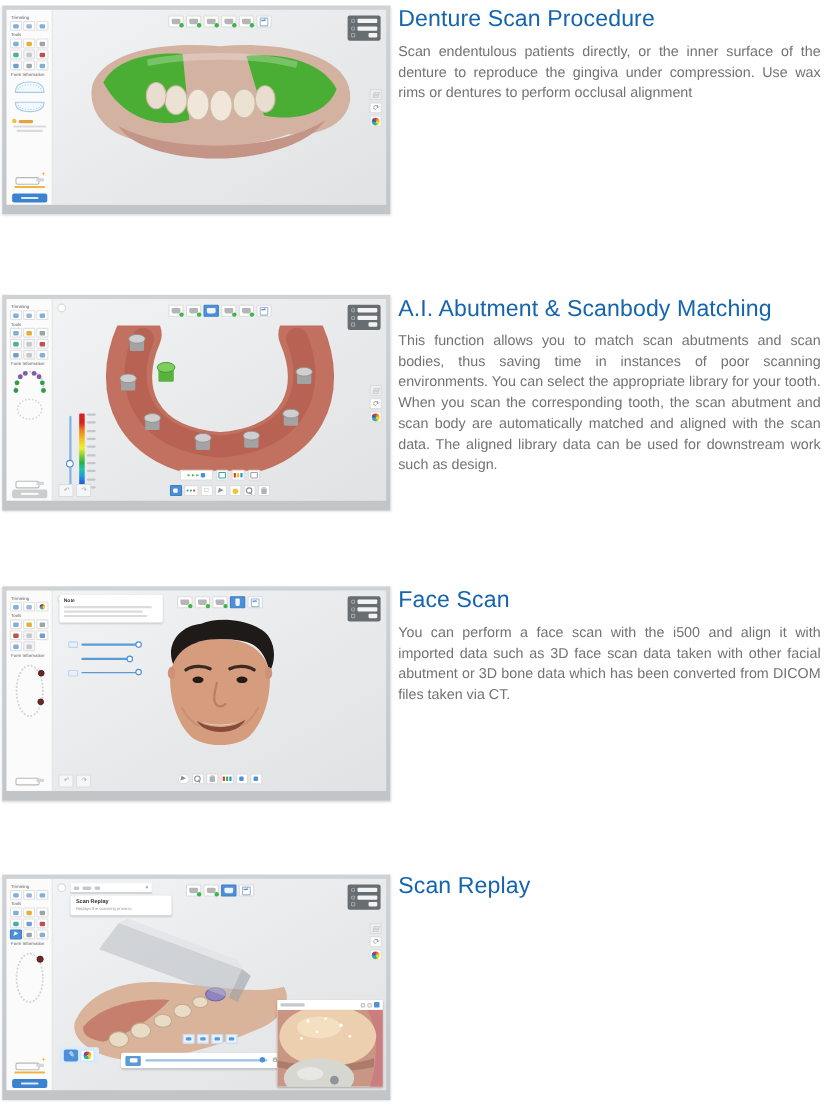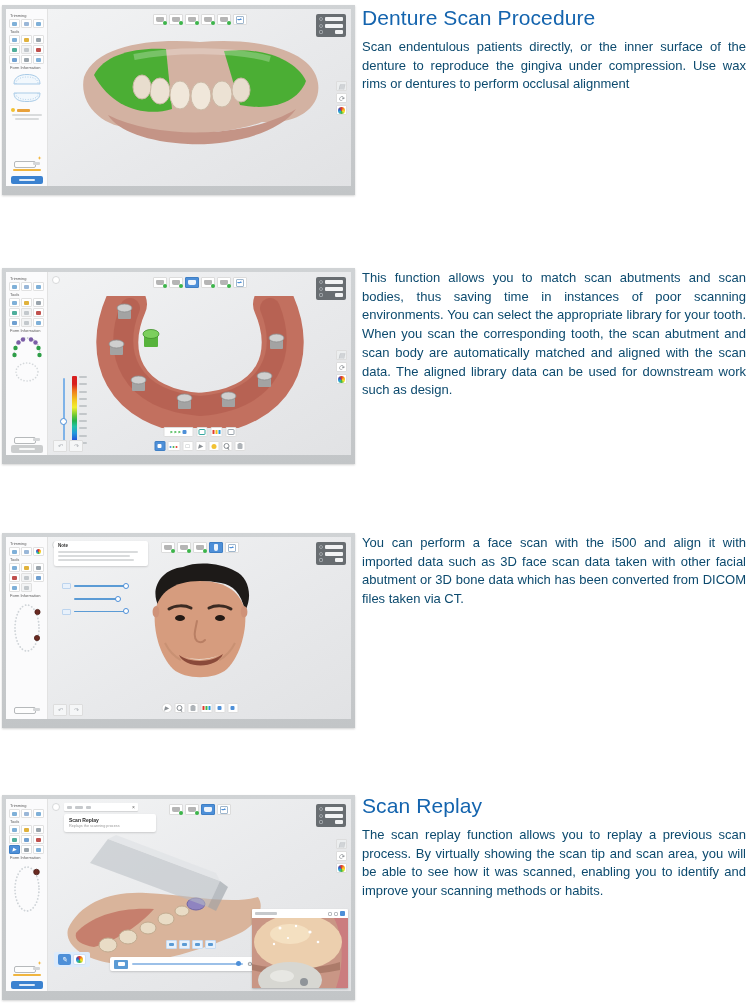--- a/index.html
+++ b/index.html
@@ -2,21 +2,21 @@
 <html><head>
 <meta charset="utf-8">
 <style>
   html,body{margin:0;padding:0;}
   body{width:750px;height:1008px;background:#ffffff;position:relative;
        font-family:"Liberation Sans",sans-serif;overflow:hidden;}
 
   
   .txt{position:absolute;left:362px;width:384px;}
   .sec-title{font-size:21px;color:#1464ae;font-weight:500;margin:0 0 8px 0;letter-spacing:.1px;}
-  .sec-body{font-size:13px;line-height:1.44;color:#0c4a6e;text-align:justify;margin:0;}
+  .sec-body{font-size:13px;line-height:1.44;color:#737373;text-align:justify;margin:0;}
 
   
   .shot{position:absolute;left:2px;width:353px;box-sizing:border-box;
         background:linear-gradient(#d0d3d5,#c2c5c7);padding:4px 4px 9px 4px;
         box-shadow:0 1px 2px rgba(0,0,0,.18);}
   .app{display:flex;height:100%;background:#e9eaeb;}
   .sb{width:42px;background:#fbfbfc;border-right:1px solid #e2e2e2;box-sizing:border-box;
       padding:3px 3px 2px 3px;display:flex;flex-direction:column;align-items:center;}
   .sb-label{font-size:4px;color:#5f5f5f;align-self:flex-start;margin:2px 0 1px 1px;line-height:1;}
   .tgrid{display:flex;flex-wrap:wrap;gap:1px;width:35px;}
@@ -518,20 +518,21 @@
             <span>↶</span>
           </i>
         <i class="ub">
             <span>↷</span>
           </i>
       </div>
     </div>
   </div>
 </div>
 <div class="txt" style="top:269px;">
+  <h2 class="sec-title">A.I. Abutment &amp; Scanbody Matching</h2>
   <p class="sec-body">This function allows you to match scan abutments and scan bodies, thus saving time in instances of poor scanning environments. You can select the appropriate library for your tooth. When you scan the corresponding tooth, the scan abutment and scan body are automatically matched and aligned with the scan data. The aligned library data can be used for downstream work such as design.</p>
 </div>
 
 <div class="shot" style="top:533px;height:195px;">
   <div class="app">
     <div class="sb">
       <div class="sb-label">Trimming</div>
       <div class="tgrid">
         <i class="tb">
             <s class="dot" style="--c:#7fb0d8"></s>
@@ -692,20 +693,21 @@
             <span>↶</span>
           </i>
         <i class="ub">
             <span>↷</span>
           </i>
       </div>
     </div>
   </div>
 </div>
 <div class="txt" style="top:534px;">
+  <h2 class="sec-title">Face Scan</h2>
   <p class="sec-body">You can perform a face scan with the i500 and align it with imported data such as 3D face scan data taken with other facial abutment or 3D bone data which has been converted from DICOM files taken via CT.</p>
 </div>
 
 <div class="shot" style="top:795px;height:205px;">
   <div class="app">
     <div class="sb">
       <div class="sb-label">Trimming</div>
       <div class="tgrid">
         <i class="tb">
             <s class="dot" style="--c:#7fb0d8"></s>
@@ -893,14 +895,13 @@
           <circle cx="36" cy="20" r="1.1" fill="#fff"></circle>
           <circle cx="66" cy="24" r="1.3" fill="#fff"></circle>
           <circle cx="22" cy="26" r="1.2" fill="#fff"></circle>
         </svg>
       </div>
     </div>
   </div>
 </div>
 <div class="txt" style="top:794px;">
   <h2 class="sec-title">Scan Replay</h2>
-  <p class="sec-body">The scan replay function allows you to replay a previous scan process. By virtually showing the scan tip and scan area, you will be able to see how it was scanned, enabling you to identify and improve your scanning methods or habits.</p>
 </div>
 
 </body></html>

